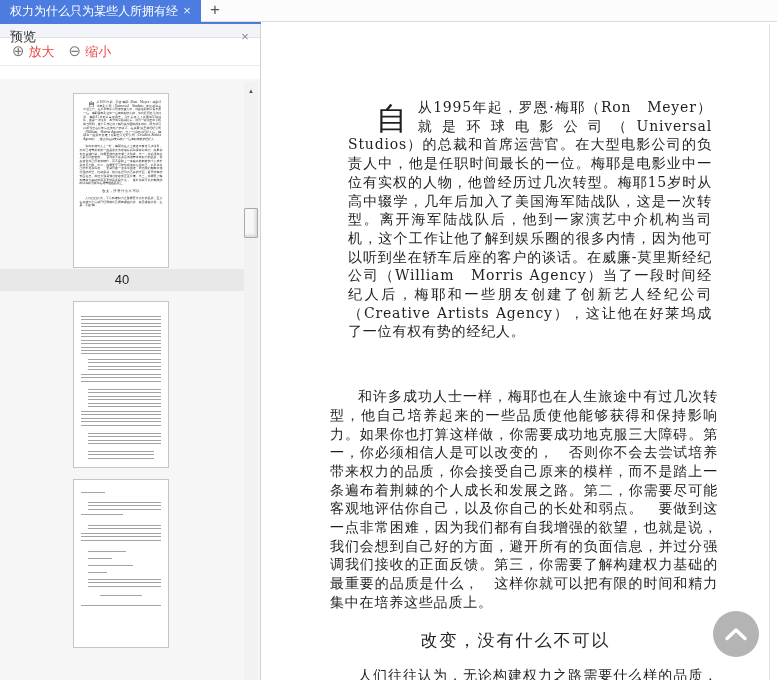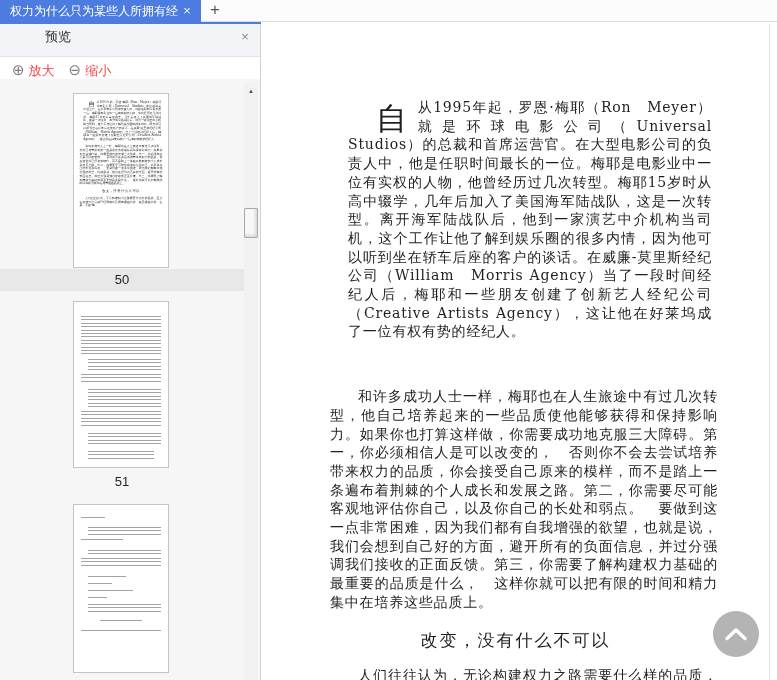--- a/index.html
+++ b/index.html
@@ -16,21 +16,21 @@
   .tab-title { display:inline-block; max-width:168px; overflow:hidden; white-space:nowrap; }
   .tab-close { position:absolute; right:6px; top:0; width:16px; height:22px; line-height:21px;
     text-align:center; color:rgba(255,255,255,.9); font-size:13px; cursor:pointer; }
   .tab-new { position:absolute; left:205px; top:0; width:20px; height:22px; line-height:20px;
     text-align:center; color:#555; font-size:17px; font-weight:400; cursor:pointer; }
   .tabbar-accent { position:absolute; left:0; top:22px; width:261px; height:2px; background:#4c7ce0; z-index:5; }
 
   
   .sidebar { position:absolute; left:0; top:24px; width:261px; height:656px; background:#fff;
     border-right:1px solid #d2d2d2; }
-  .panel-header { position:relative; height:33px; background:#f2f4f7; border-bottom:1px solid #e0e3e8;padding-left:35px; }
+  .panel-header { position:relative; height:14px; background:#f2f4f7; border-bottom:1px solid #e0e3e8; }
   .panel-title { font-size:13px; color:#333; line-height:25px; padding-left:10px; }
   .panel-close { position:absolute; right:6px; top:0; width:18px; height:26px; line-height:25px;
     text-align:center; color:#8a8a8a; font-size:13px; cursor:pointer; }
   .panel-toolbar { display:flex; align-items:center; height:28px; background:#fff;
     border-bottom:1px solid #ececec; padding-left:12px; gap:4px; }
   .tool-btn { display:flex; align-items:center; gap:4px; cursor:pointer; margin-right:10px; }
   .tool-icon { font-family:"DejaVu Sans",sans-serif; font-size:15px; color:#7d7d7d; line-height:1; }
   .tool-label { font-size:13px; color:#ef4444; }
 
   .thumbs { position:absolute; left:0; top:55px; width:260px; bottom:0; background:#f6f6f6; overflow:hidden; }
@@ -112,34 +112,33 @@
       <div class="thumbs-list">
 
         <div class="thumb-card" style="height:175px;">
           <div class="mini-page">
             <div class="mini-p1"><span class="mini-cap">自</span><span>从1995年起，罗恩·梅耶（Ron　Meyer）就是环球电影公司（Universal　Studios）的总裁和首席运营官。在大型电影公司的负责人中，他是任职时间最长的一位。梅耶是电影业中一位有实权的人物，他曾经历过几次转型。梅耶15岁时从高中辍学，几年后加入了美国海军陆战队，这是一次转型。离开海军陆战队后，他到一家演艺中介机构当司机，这个工作让他了解到娱乐圈的很多内情，因为他可以听到坐在轿车后座的客户的谈话。在威廉-莫里斯经纪公司（William　Morris Agency）当了一段时间经纪人后，梅耶和一些朋友创建了创新艺人经纪公司（Creative Artists Agency），这让他在好莱坞成了一位有权有势的经纪人。</span></div>
             <div class="mini-p">和许多成功人士一样，梅耶也在人生旅途中有过几次转型，他自己培养起来的一些品质使他能够获得和保持影响力。如果你也打算这样做，你需要成功地克服三大障碍。第一，你必须相信人是可以改变的，　否则你不会去尝试培养带来权力的品质，你会接受自己原来的模样，而不是踏上一条遍布着荆棘的个人成长和发展之路。第二，你需要尽可能客观地评估你自己，以及你自己的长处和弱点。　要做到这一点非常困难，因为我们都有自我增强的欲望，也就是说，我们会想到自己好的方面，避开所有的负面信息，并过分强调我们接收的正面反馈。第三，你需要了解构建权力基础的最重要的品质是什么，　这样你就可以把有限的时间和精力集中在培养这些品质上。</div>
             <div class="mini-h">改变，没有什么不可以</div>
             <div class="mini-p">人们往往认为，无论构建权力之路需要什么样的品质，至少在你成年之后就已经明确自己拥有哪些特质、缺乏哪些特质。但是，罗恩·梅</div>
           </div>
         </div>
-        <div class="thumb-label selected" style="margin-top:1px;">50</div>
+        <div class="thumb-label selected" style="margin-top:1px;">40</div>
 
         <div class="thumb-card" style="height:167px; margin-top:10px;">
           <div style="padding-top:14px;">
             <div class="ph" style="height:38px;"></div>
             <div class="ph ind" style="height:13px; margin-top:5px;"></div>
             <div class="ph" style="height:10px; margin-top:2px;"></div>
             <div class="ph ind" style="height:20px; margin-top:5px;"></div>
             <div class="ph" style="height:17px; margin-top:2px;"></div>
             <div class="ph ind" style="height:13px; margin-top:5px;"></div>
             <div class="ph ind" style="height:10px; margin-top:5px; width:70%;"></div>
           </div>
         </div>
-        <div class="thumb-label" style="margin-top:3px;">51</div>
 
         <div class="thumb-card" style="height:169px; margin-top:11px;">
           <div style="padding-top:12px;">
             <div class="ph" style="height:2px; width:24px;"></div>
             <div class="ph ind" style="height:10px; margin-top:8px;"></div>
             <div class="ph" style="height:2px; margin-top:2px; width:45%;"></div>
             <div class="ph ind" style="height:6px; margin-top:9px;"></div>
             <div class="ph" style="height:10px; margin-top:2px;"></div>
             <div class="ph ind" style="height:2px; margin-top:8px; width:40%;"></div>
             <div class="ph ind" style="height:2px; margin-top:5px; width:26%;"></div>

